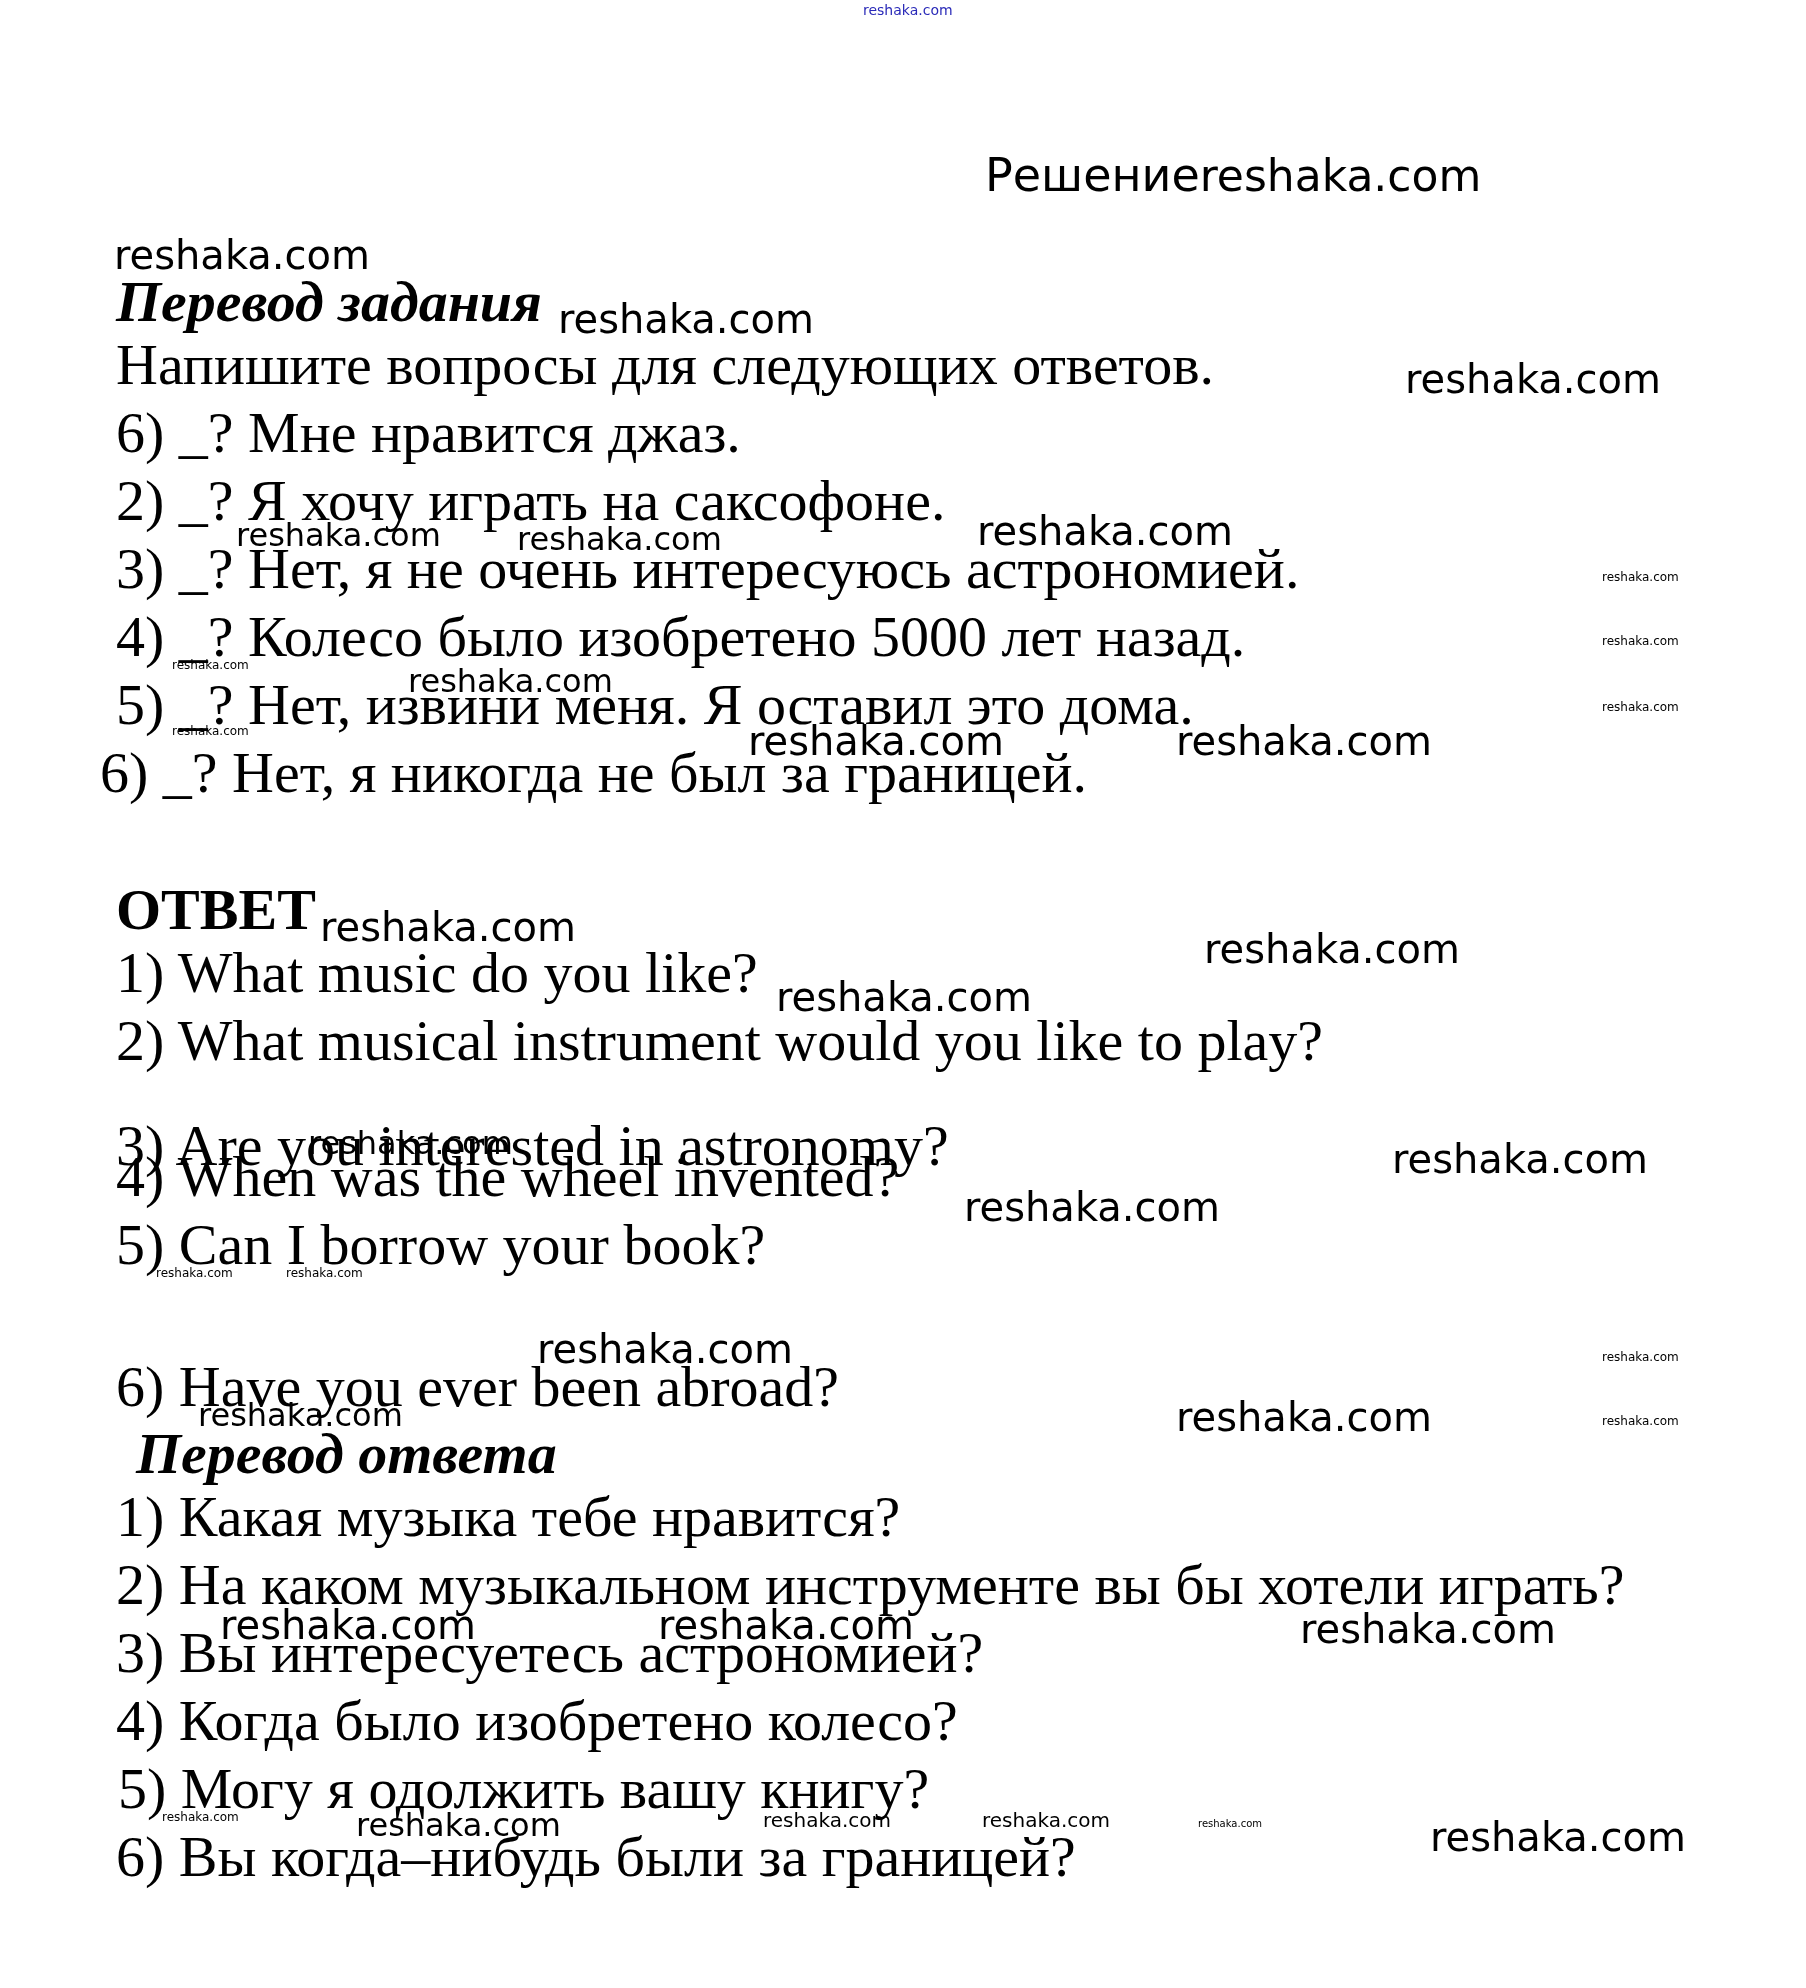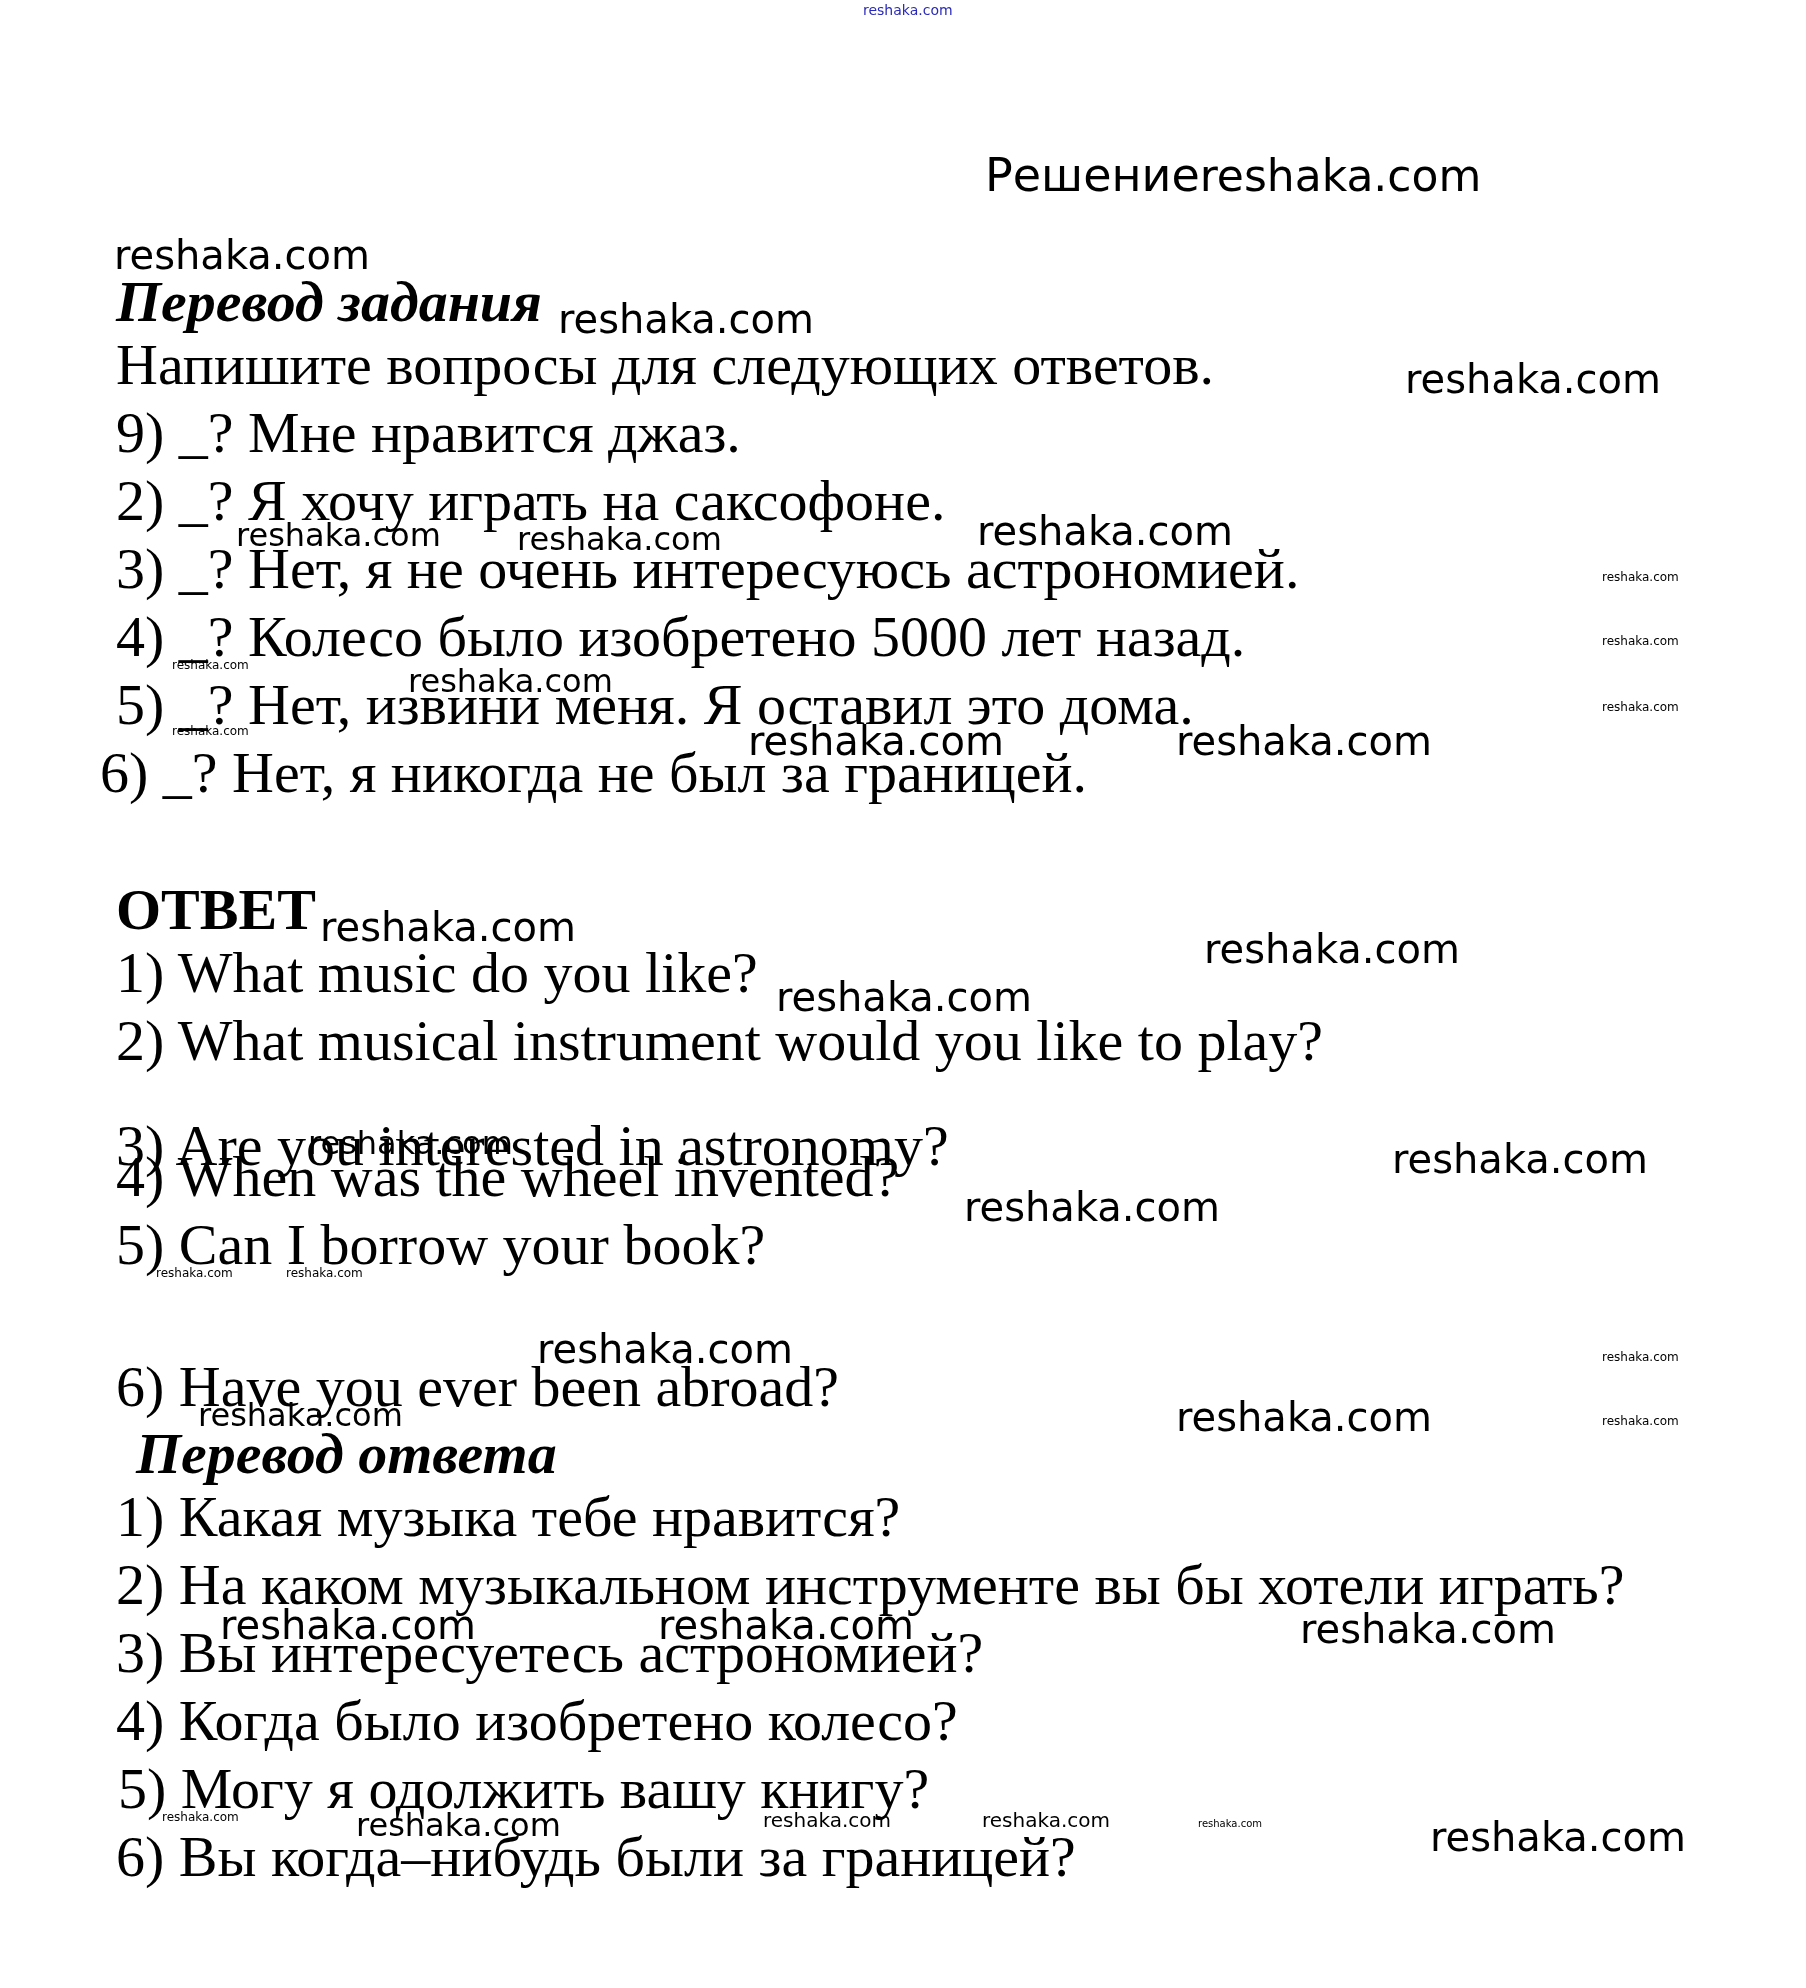--- a/index.html
+++ b/index.html
@@ -21,21 +21,21 @@
 
 <div class="wm wm-top" style="left:863px;top:2px;">reshaka.com</div>
 <div class="abs title" style="left:985px;top:140px;margin-top:8px;"><span>Решение</span><span style="font-size:44px;">reshaka.com</span></div>
 
 <div class="wm wm-xl" style="left:114px;top:232px;">reshaka.com</div>
 <div class="abs serif h-italic" style="left:116px;top:268px;">Перевод задания</div>
 <div class="wm wm-xl" style="left:558px;top:296px;">reshaka.com</div>
 <div class="abs serif line" style="left:116px;top:336px;">Напишите вопросы для следующих ответов.</div>
 <div class="wm wm-xl" style="left:1405px;top:356px;">reshaka.com</div>
 
-<div class="abs serif line" style="left:116px;top:404px;">9) _? Мне нравится джаз.</div>
+<div class="abs serif line" style="left:116px;top:404px;">6) _? Мне нравится джаз.</div>
 <div class="abs serif line" style="left:116px;top:472px;">2) _? Я хочу играть на саксофоне.</div>
 <div class="wm wm-l" style="left:236px;top:516px;">reshaka.com</div>
 <div class="wm wm-l" style="left:517px;top:520px;">reshaka.com</div>
 <div class="wm wm-xl" style="left:977px;top:508px;">reshaka.com</div>
 <div class="abs serif line" style="left:116px;top:540px;">3) _? Нет, я не очень интересуюсь астрономией.</div>
 <div class="wm wm-s" style="left:1602px;top:570px;">reshaka.com</div>
 <div class="abs serif line" style="left:116px;top:608px;">4) _? Колесо было изобретено 5000 лет назад.</div>
 <div class="wm wm-s" style="left:1602px;top:634px;">reshaka.com</div>
 <div class="wm wm-s" style="left:172px;top:658px;">reshaka.com</div>
 <div class="wm wm-l" style="left:408px;top:662px;">reshaka.com</div>

